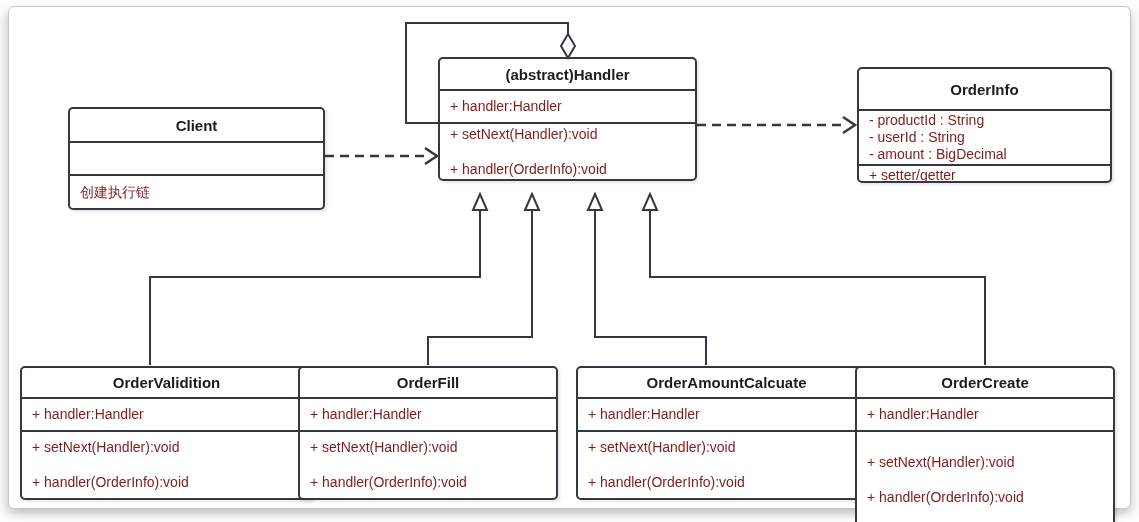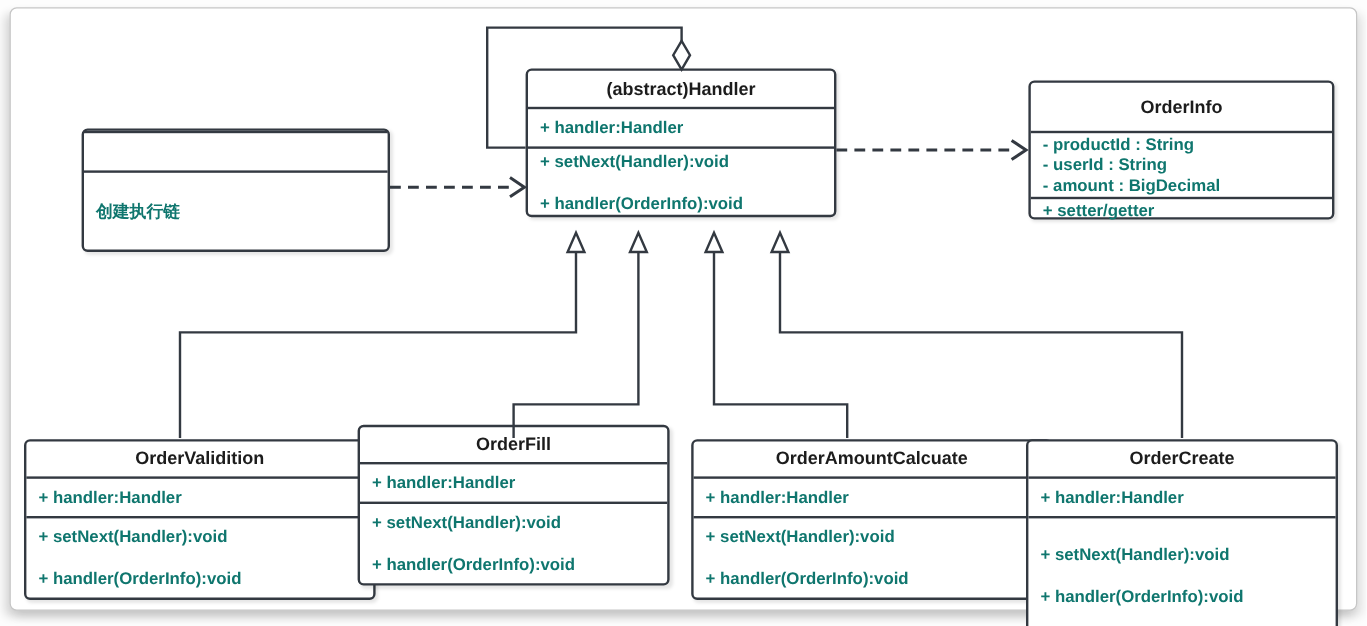--- a/index.html
+++ b/index.html
@@ -36,33 +36,33 @@
   }
   .uml-sec{
     box-sizing:border-box;
     border-top:2px solid #333941;
     display:flex;flex-direction:column;justify-content:center;
     padding:0 10px;
     flex:0 0 auto;
   }
   .uml-sec.grow{flex:1 1 auto;gap:16px;}
   .uml-line{
-    font-size:14px;color:#0f766e;line-height:19px;
+    font-size:14px;color:#7f1d1d;line-height:19px;
     white-space:nowrap;
-    font-weight:bold;
   }
   svg.wires{position:absolute;left:0;top:0;z-index:3;pointer-events:none;}
 </style>
 </head>
 <body>
 
 <div class="screen">
   <div class="frame"></div>
 
   <div class="uml-box" style="left:68px;top:107px;width:257px;height:103px">
+    <div class="uml-title" style="height:32px">Client</div>
     <div class="uml-sec" style="height:33px">
       <div class="uml-line"></div>
     </div>
     <div class="uml-sec grow">
       <div class="uml-line">创建执行链</div>
     </div>
   </div>
 
   <div class="uml-box" style="left:438px;top:57px;width:259px;height:124px">
     <div class="uml-title" style="height:30px">(abstract)Handler</div>
@@ -91,21 +91,21 @@
     <div class="uml-title" style="height:29px">OrderValidition</div>
     <div class="uml-sec" style="height:33px">
       <div class="uml-line">+ handler:Handler</div>
     </div>
     <div class="uml-sec grow">
       <div class="uml-line">+ setNext(Handler):void</div>
       <div class="uml-line">+ handler(OrderInfo):void</div>
     </div>
   </div>
 
-  <div class="uml-box" style="left:298px;top:354px;width:260px;height:134px">
+  <div class="uml-box" style="left:298px;top:366px;width:260px;height:134px">
     <div class="uml-title" style="height:29px">OrderFill</div>
     <div class="uml-sec" style="height:33px">
       <div class="uml-line">+ handler:Handler</div>
     </div>
     <div class="uml-sec grow">
       <div class="uml-line">+ setNext(Handler):void</div>
       <div class="uml-line">+ handler(OrderInfo):void</div>
     </div>
   </div>
 

